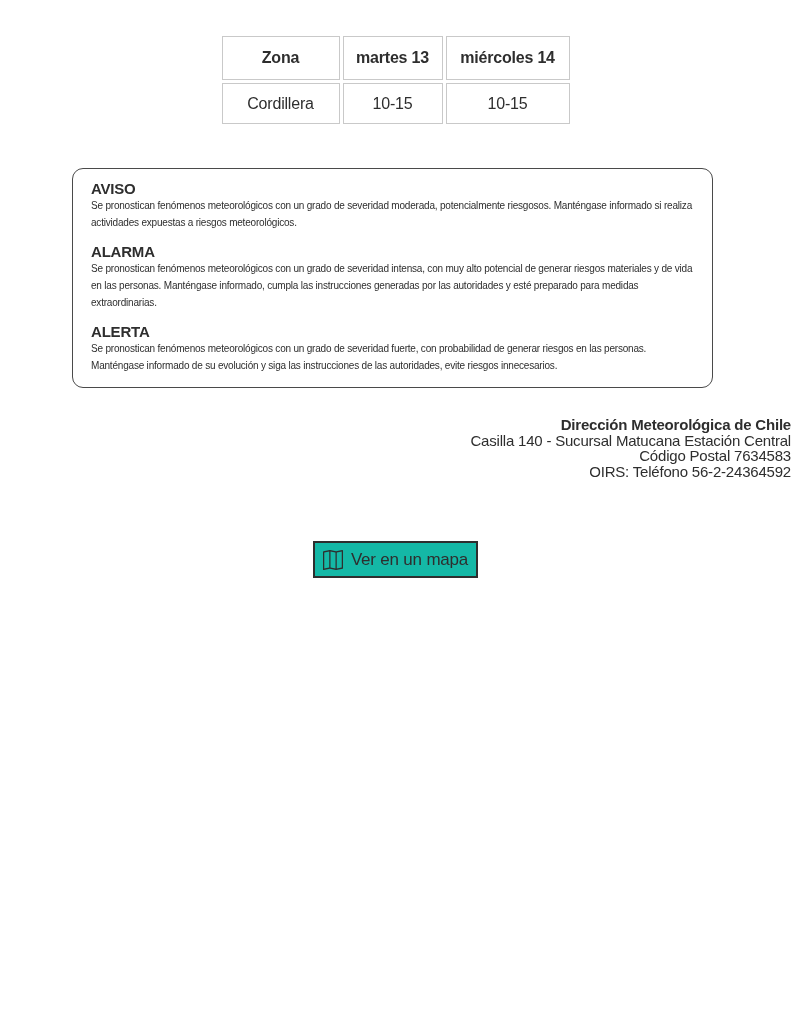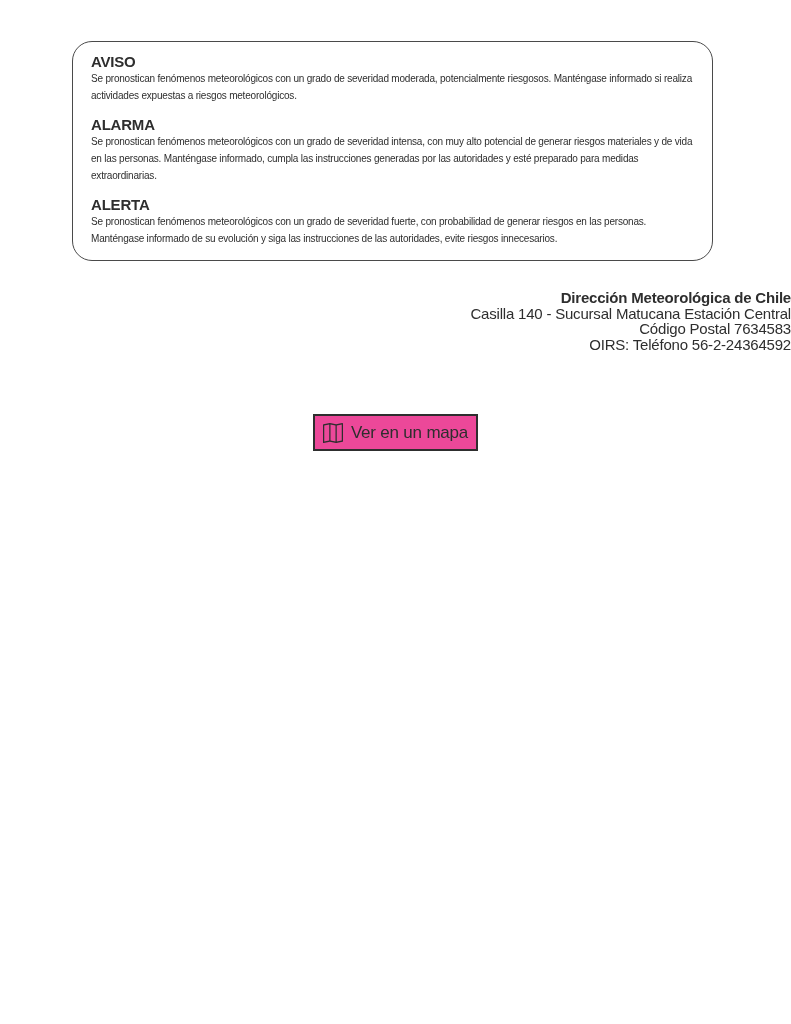--- a/index.html
+++ b/index.html
@@ -36,21 +36,21 @@
   .forecast-table td { font-weight: normal; height: 41px; }
   .forecast-table .col-zona  { width: 118px; }
   .forecast-table .col-day1  { width: 100px; }
   .forecast-table .col-day2  { width: 124px; }
 
   
   .advisory-box {
     width: 641px;
     margin: 41px 0 0 72px;
     border: 1px solid #4a4a4a;
-    border-radius: 20px;
+    border-radius: 11px;
     padding: 11px 18px 13px 18px;
   }
   .advisory-section { margin: 0 0 12px 0; }
   .advisory-section:last-child { margin-bottom: 0; }
   .advisory-title {
     font-weight: bold;
     font-size: 15px;
     line-height: 17px;
     letter-spacing: -0.2px;
   }
@@ -76,37 +76,53 @@
     margin-top: 62px;
     display: flex;
     justify-content: center;
   }
   .map-button {
     display: inline-flex;
     align-items: center;
     gap: 8px;
     height: 37px;
     padding: 0 8px;
-    background: #ec4899;
+    background: #14b8a6;
     border: 2px solid #2e2e2e;
     border-radius: 0;
     font-family: "Liberation Sans", sans-serif;
     font-size: 17px;
     letter-spacing: -0.2px;
     color: #2e2e2e;
     cursor: pointer;
   }
   .map-icon { display: inline-flex; align-items: center; }
   .map-icon svg { display: block; }
 </style>
 </head>
 <body>
 
 <div>
 
+  <table class="forecast-table">
+    <thead>
+      <tr>
+        <th class="col-zona">Zona</th>
+        <th class="col-day1">martes 13</th>
+        <th class="col-day2">miércoles 14</th>
+      </tr>
+    </thead>
+    <tbody>
+      <tr>
+        <td class="col-zona">Cordillera</td>
+        <td class="col-day1">10-15</td>
+        <td class="col-day2">10-15</td>
+      </tr>
+    </tbody>
+  </table>
 
   <div class="advisory-box">
     <div class="advisory-section">
       <div class="advisory-title">AVISO</div>
       <p class="advisory-text">Se pronostican fenómenos meteorológicos con un grado de severidad moderada, potencialmente riesgosos. Manténgase informado si realiza actividades expuestas a riesgos meteorológicos.</p>
     </div>
     <div class="advisory-section">
       <div class="advisory-title">ALARMA</div>
       <p class="advisory-text">Se pronostican fenómenos meteorológicos con un grado de severidad intensa, con muy alto potencial de generar riesgos materiales y de vida en las personas. Manténgase informado, cumpla las instrucciones generadas por las autoridades y esté preparado para medidas extraordinarias.</p>
     </div>

